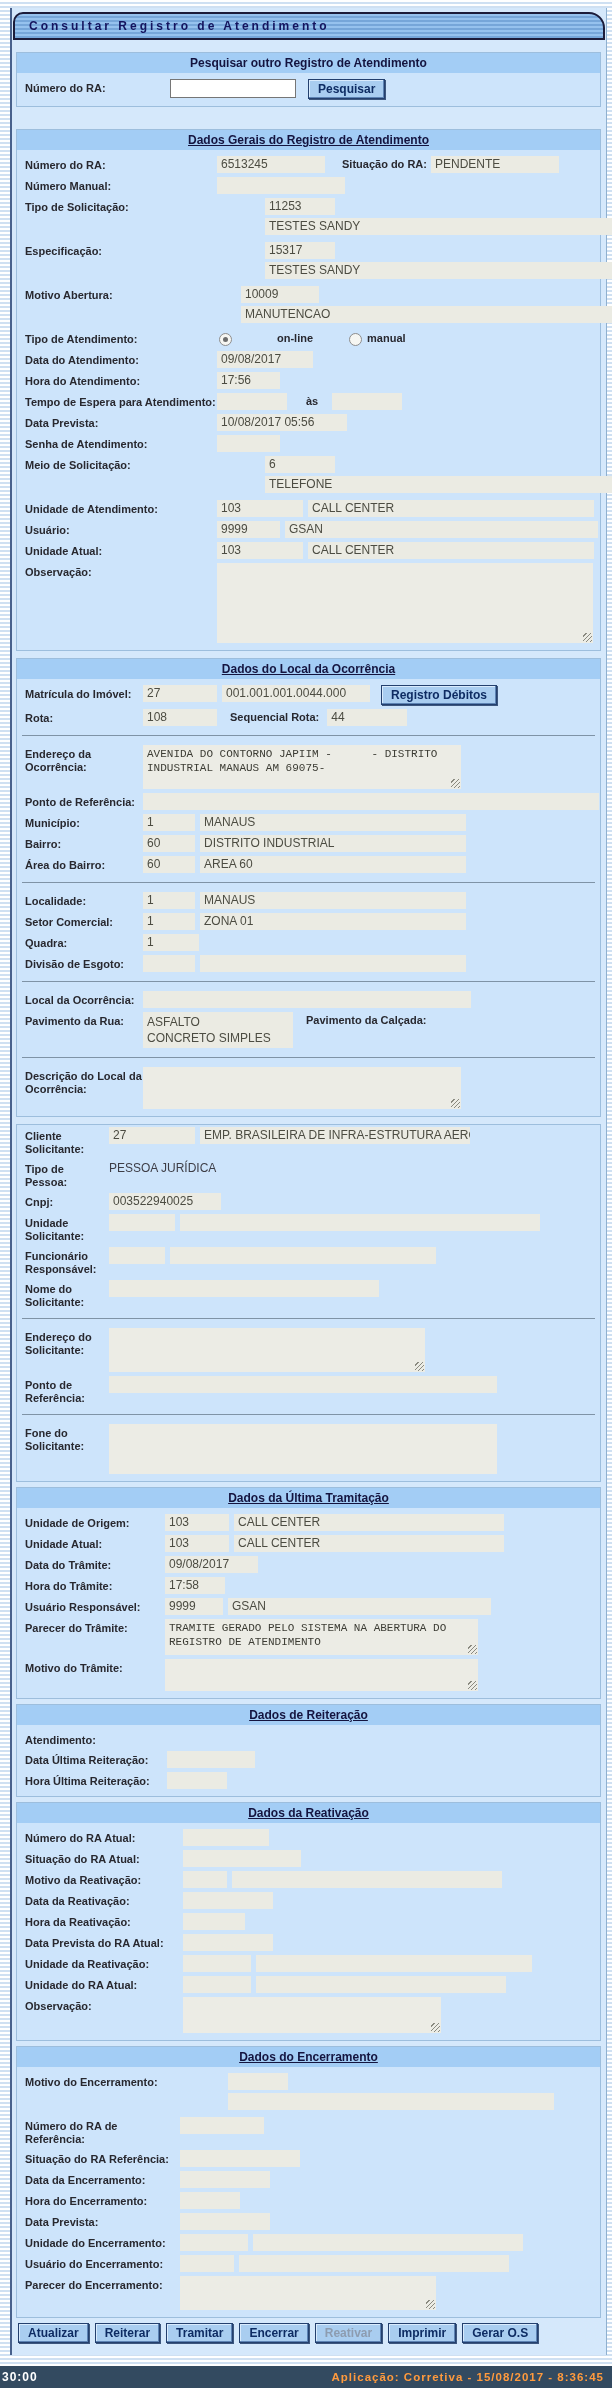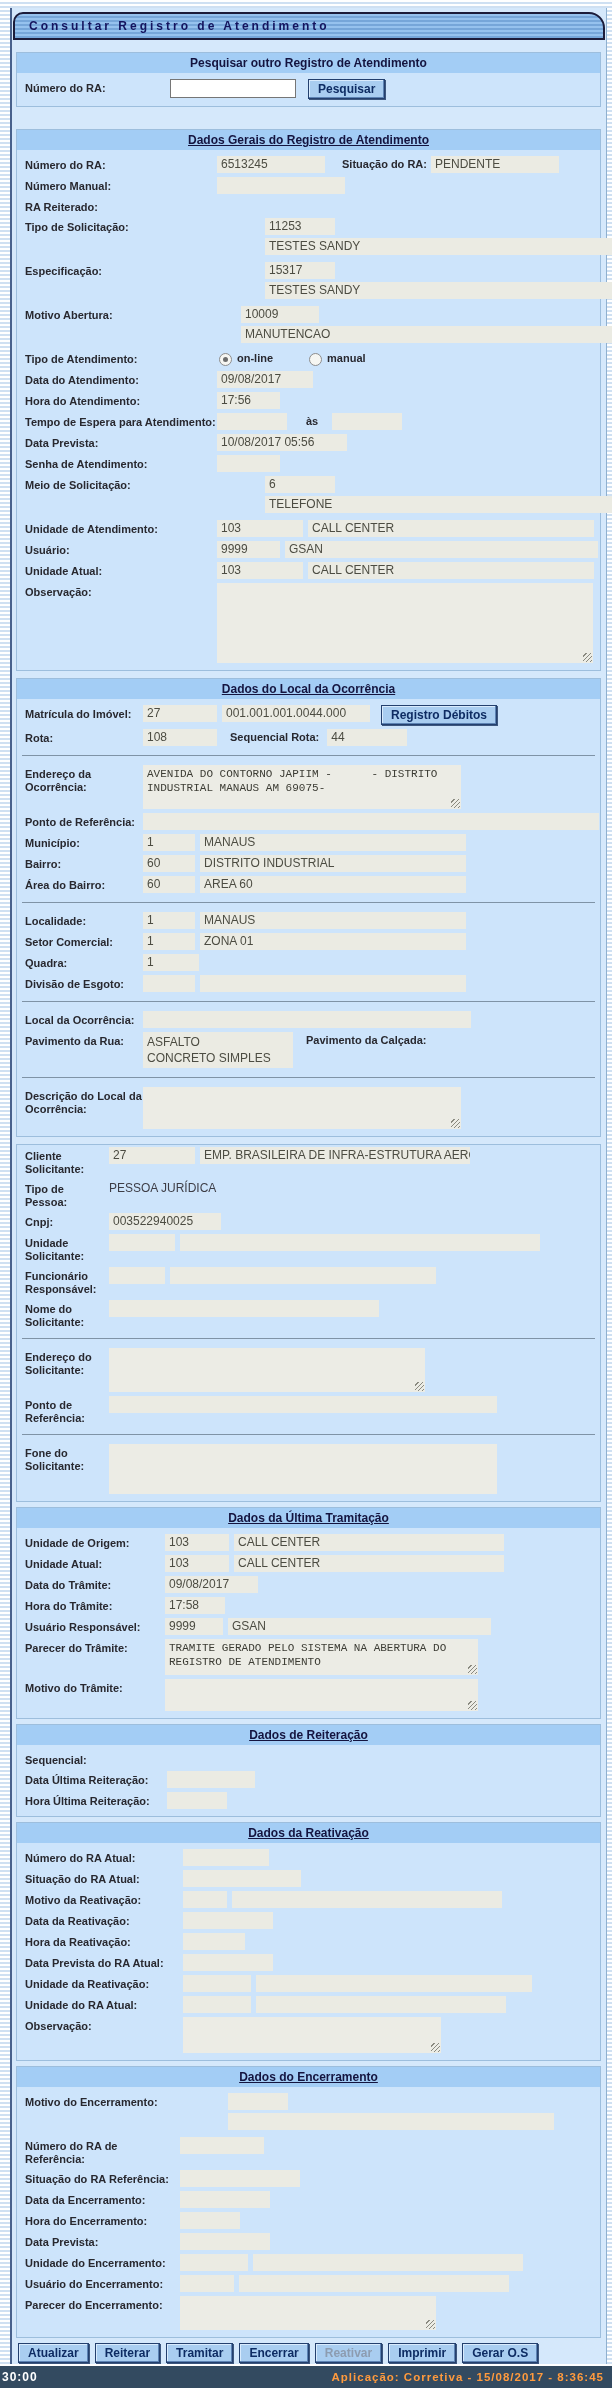--- a/index.html
+++ b/index.html
@@ -128,24 +128,20 @@
             <div class="inp" style="width: 120px;">PENDENTE</div>
           </div>
         </div>
         <div class="row">
           <div class="row-label" style="width: 192px;">Número Manual:</div>
           <div class="fields">
             <div class="inp" style="width: 120px;"></div>
           </div>
         </div>
         <div class="row">
-          <div class="row-label" style="width: 192px;">RA Reiterado:</div>
-          <div class="fields"></div>
-        </div>
-        <div class="row">
           <div class="row-label" style="width: 192px;">Tipo de Solicitação:</div>
           <div class="fields">
             <div class="fields stacked">
               <div class="inp" style="width: 62px;">11253</div>
               <div class="inp" style="width: 370px;">TESTES SANDY</div>
             </div>
           </div>
         </div>
         <div class="row">
           <div class="row-label" style="width: 192px;">Especificação:</div>
@@ -161,21 +157,21 @@
           <div class="fields">
             <div class="fields stacked">
               <div class="inp" style="width: 70px;">10009</div>
               <div class="inp" style="width: 370px;">MANUTENCAO</div>
             </div>
           </div>
         </div>
         <div class="row">
           <div class="row-label" style="width: 192px;">Tipo de Atendimento:</div>
           <div class="fields">
-            <span style="display: flex;">
+            <span style="display: flex; gap: 40px;">
               <span class="radio checked"></span>
               <span class="radiolbl">on-line</span>
             </span>
             <span style="display: flex;">
               <span class="radio"></span>
               <span class="radiolbl">manual</span>
             </span>
           </div>
         </div>
         <div class="row">
@@ -455,21 +451,21 @@
         <div class="row">
           <div class="row-label" style="width: 140px;">Motivo do Trâmite:</div>
           <div class="fields">
             <div class="area handle" style="width: 305px; min-height: 28px;"></div>
           </div>
         </div>
       </div>
       <div class="section">
         <div class="sec-head u"><span>Dados de Reiteração</span></div>
         <div class="row">
-          <div class="row-label" style="width: 142px;">Sequencial:</div>
+          <div class="row-label" style="width: 142px;">Atendimento:</div>
           <div class="fields"></div>
         </div>
         <div class="row">
           <div class="row-label" style="width: 142px;">Data Última Reiteração:</div>
           <div class="fields">
             <div class="inp" style="width: 80px;"></div>
           </div>
         </div>
         <div class="row">
           <div class="row-label" style="width: 142px;">Hora Última Reiteração:</div>

